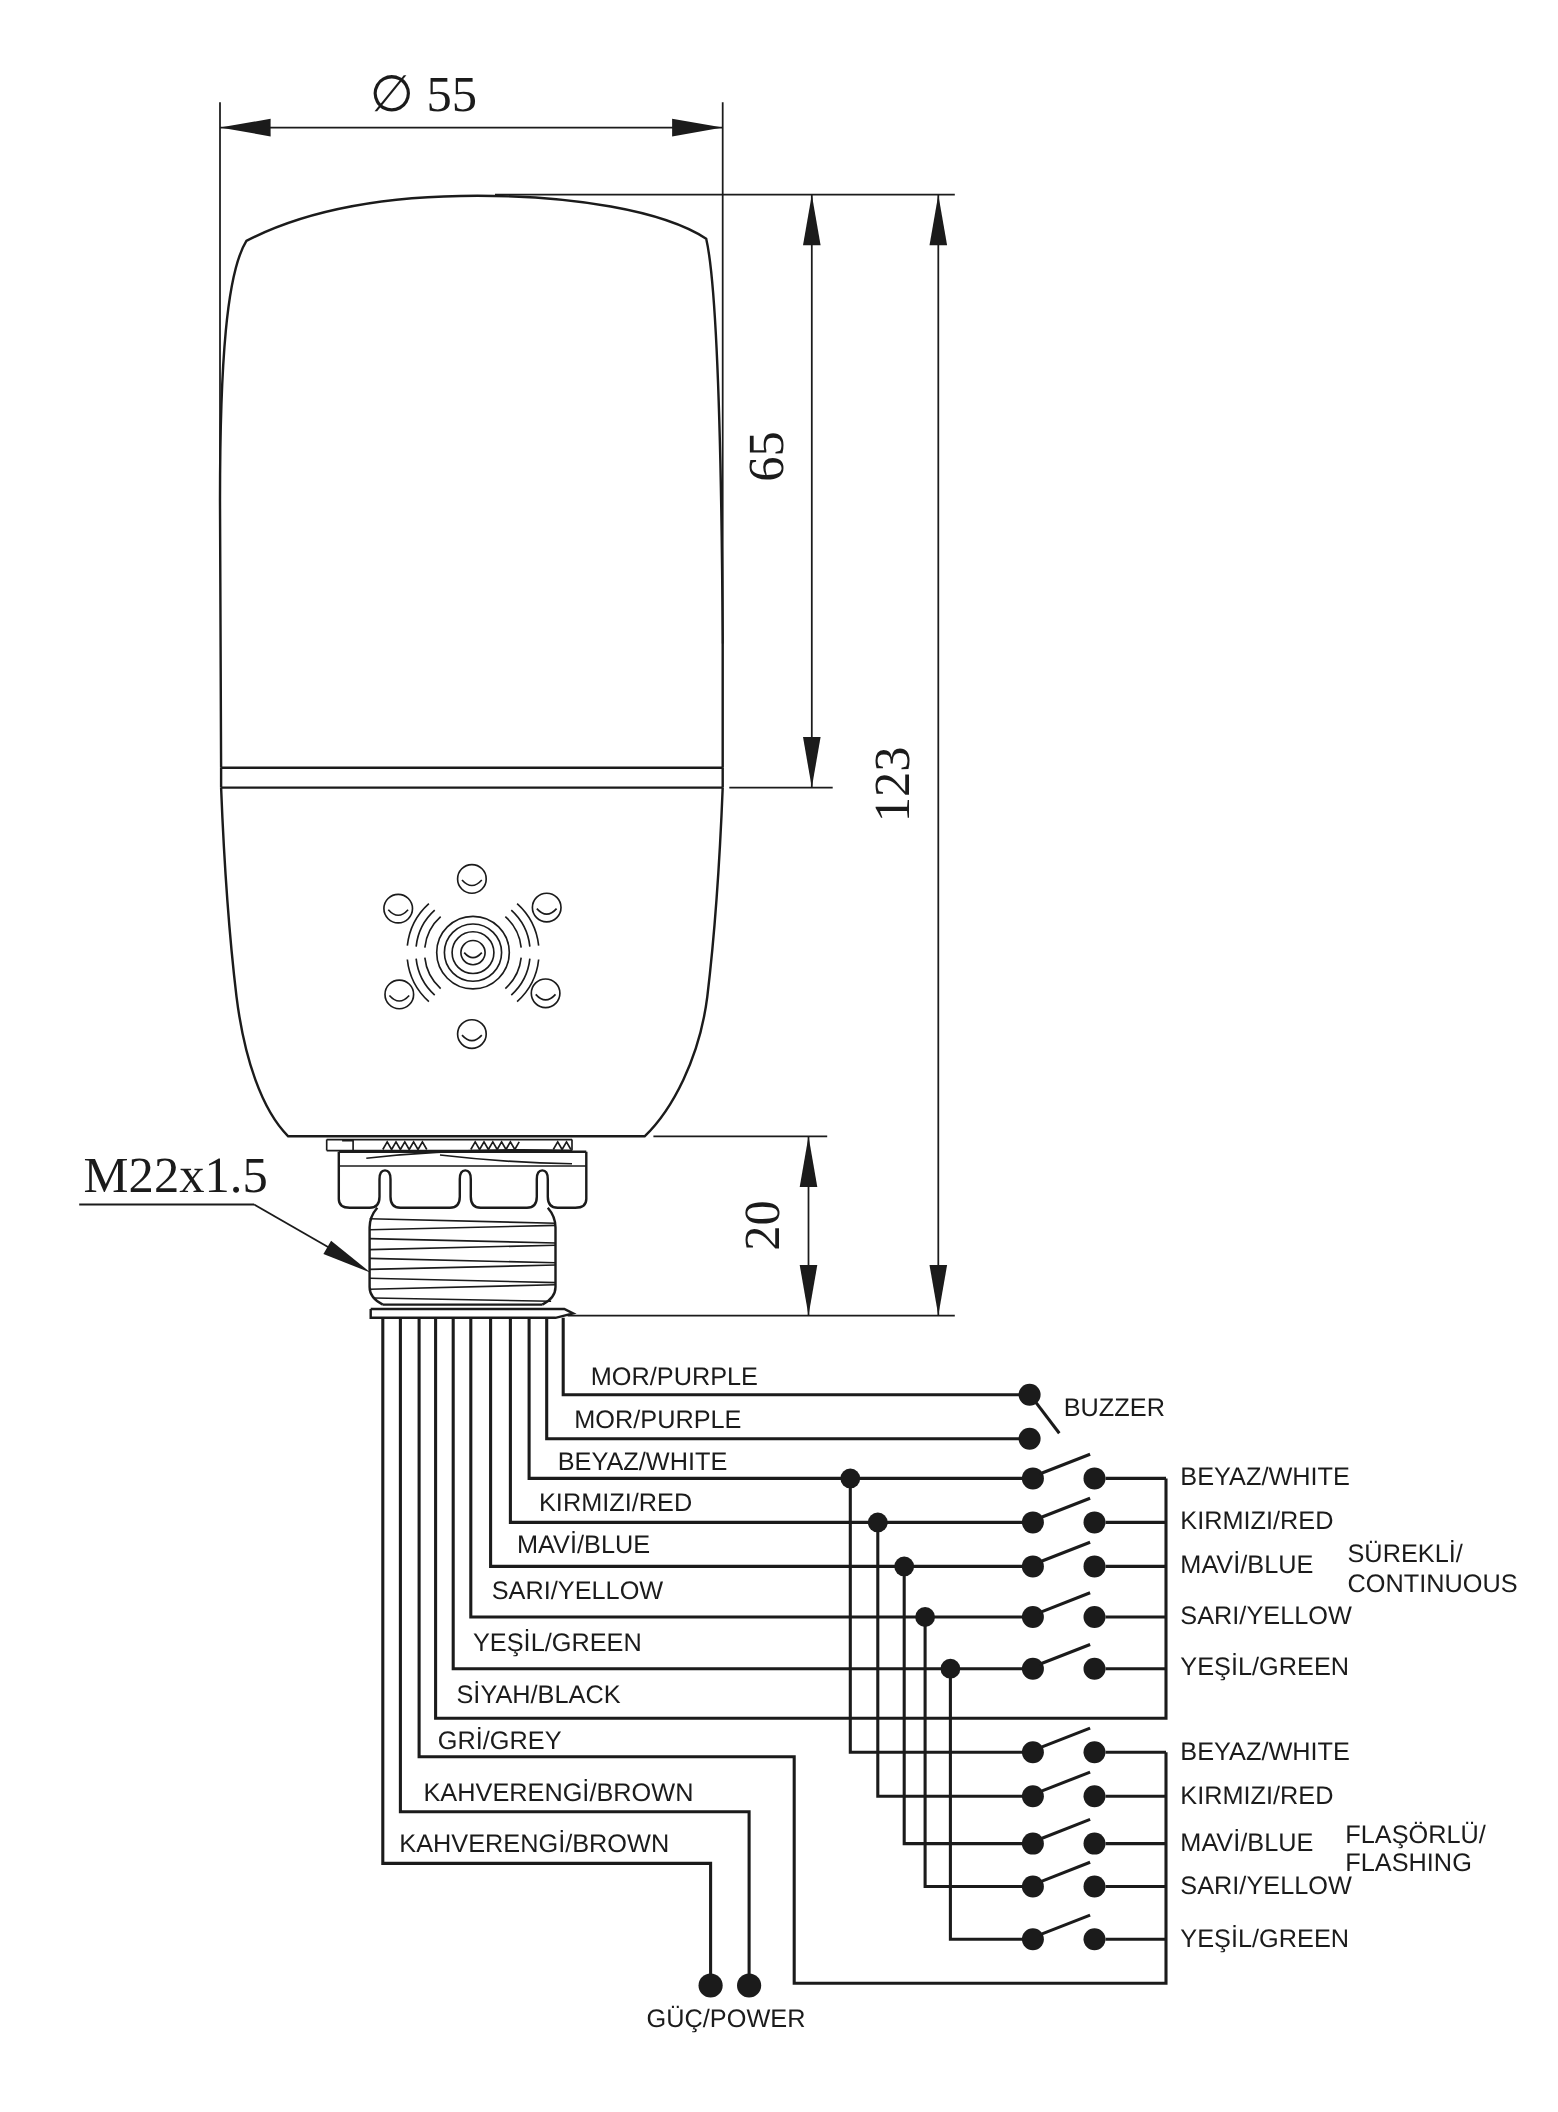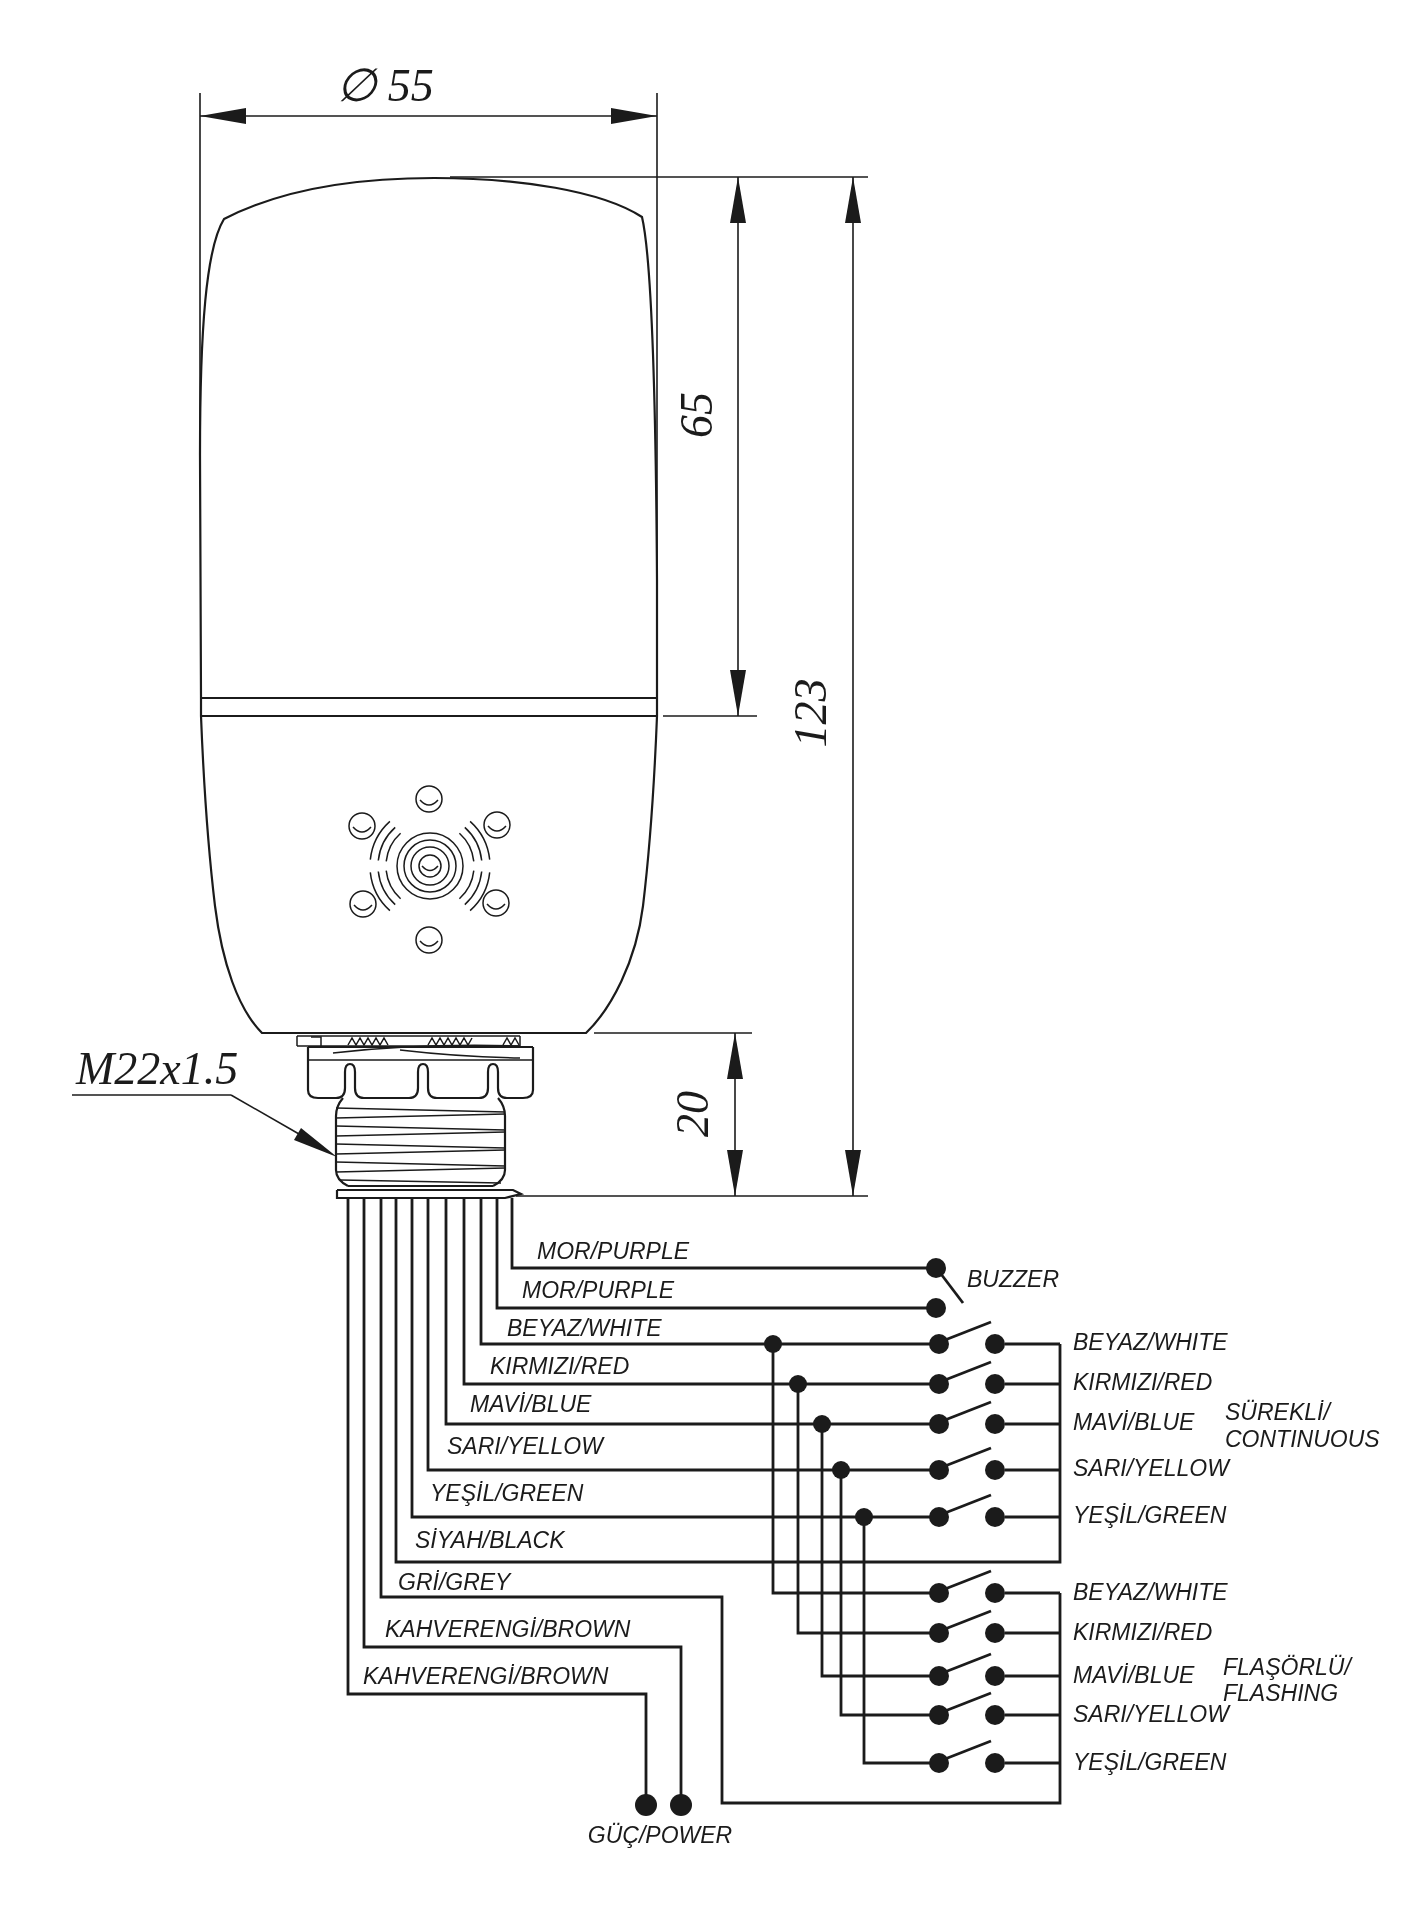--- a/index.html
+++ b/index.html
@@ -1,16 +1,16 @@
 <!DOCTYPE html>
 <html><head>
 <meta charset="utf-8">
 <style>
   html,body{margin:0;padding:0;background:#ffffff;}
-  .page{position:relative;width:1416px;height:1920px;background:#ffffff;overflow:hidden;font-style:italic;}
+  .page{position:relative;width:1416px;height:1920px;background:#ffffff;overflow:hidden;}
   svg{position:absolute;left:0;top:0;}
   .ln{stroke:#1b1b1b;stroke-width:2.2;fill:none;}
   .thin{stroke:#1b1b1b;stroke-width:1.5;fill:none;}
   .wire{stroke:#1b1b1b;stroke-width:2.8;fill:none;}
   .dim{stroke:#1b1b1b;stroke-width:1.6;fill:none;}
   .fill{fill:#1b1b1b;stroke:none;}
   .dimtext{font-family:"Liberation Serif",serif;font-size:46px;fill:#1b1b1b;}
   .lbl{font-family:"Liberation Sans",sans-serif;font-size:23px;fill:#1b1b1b;}
 </style>
 </head>

